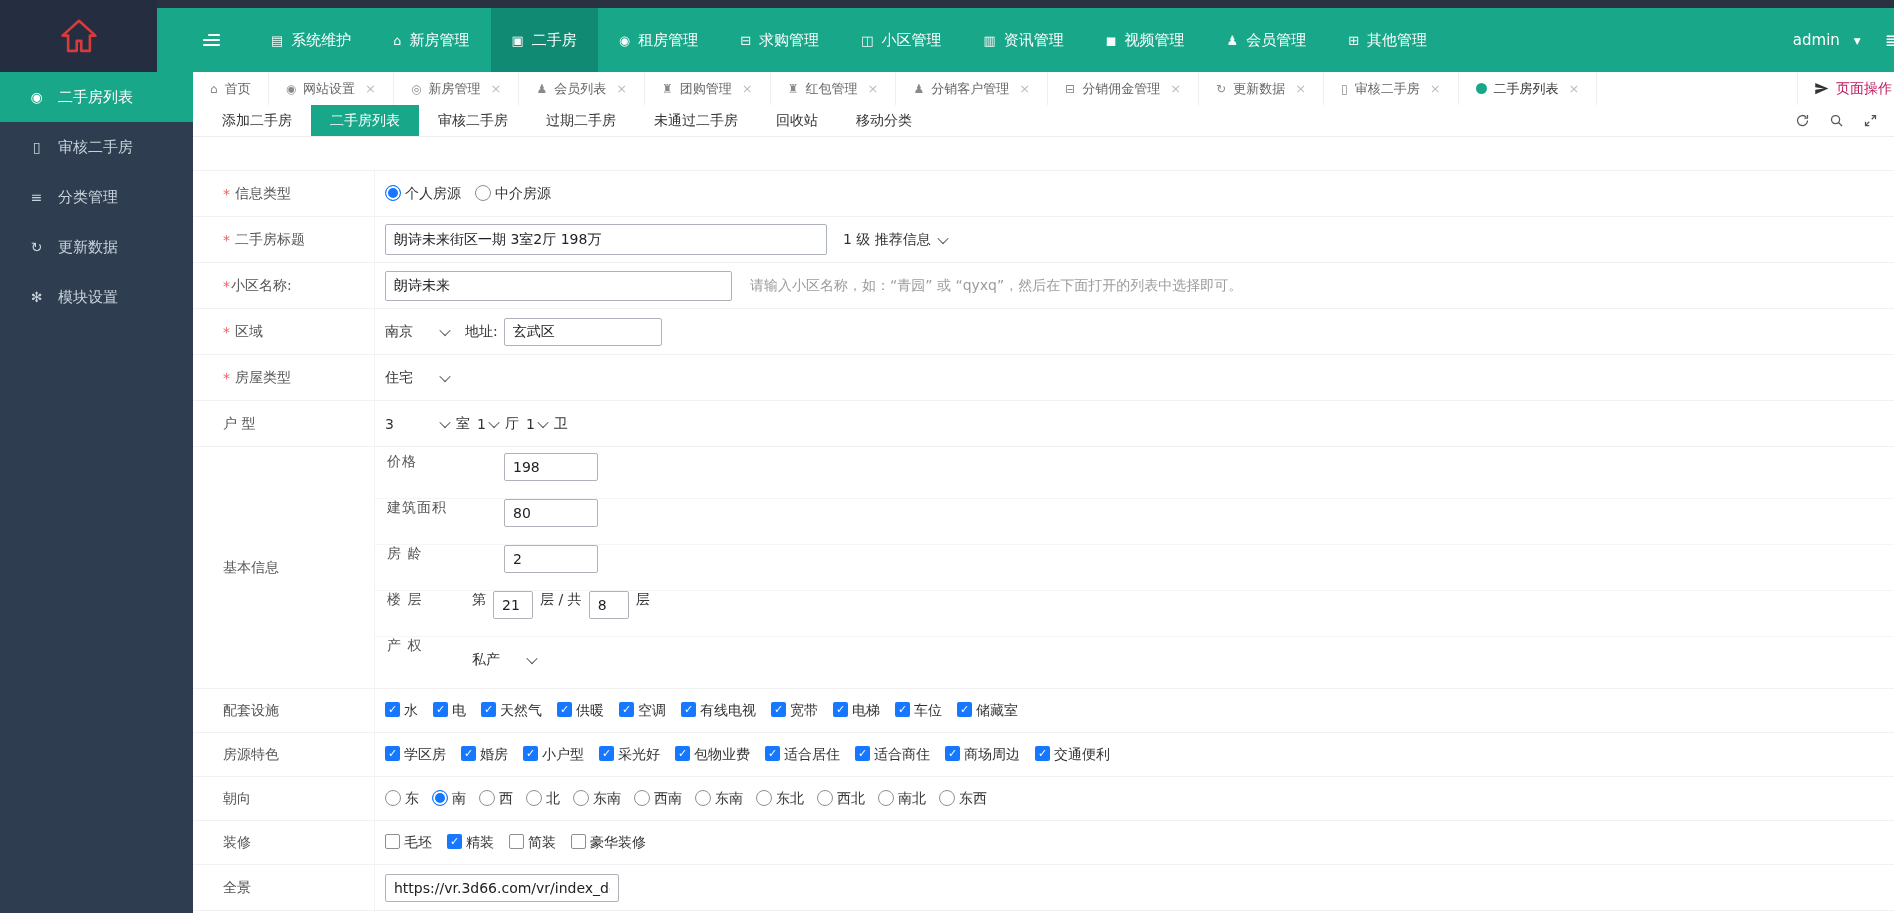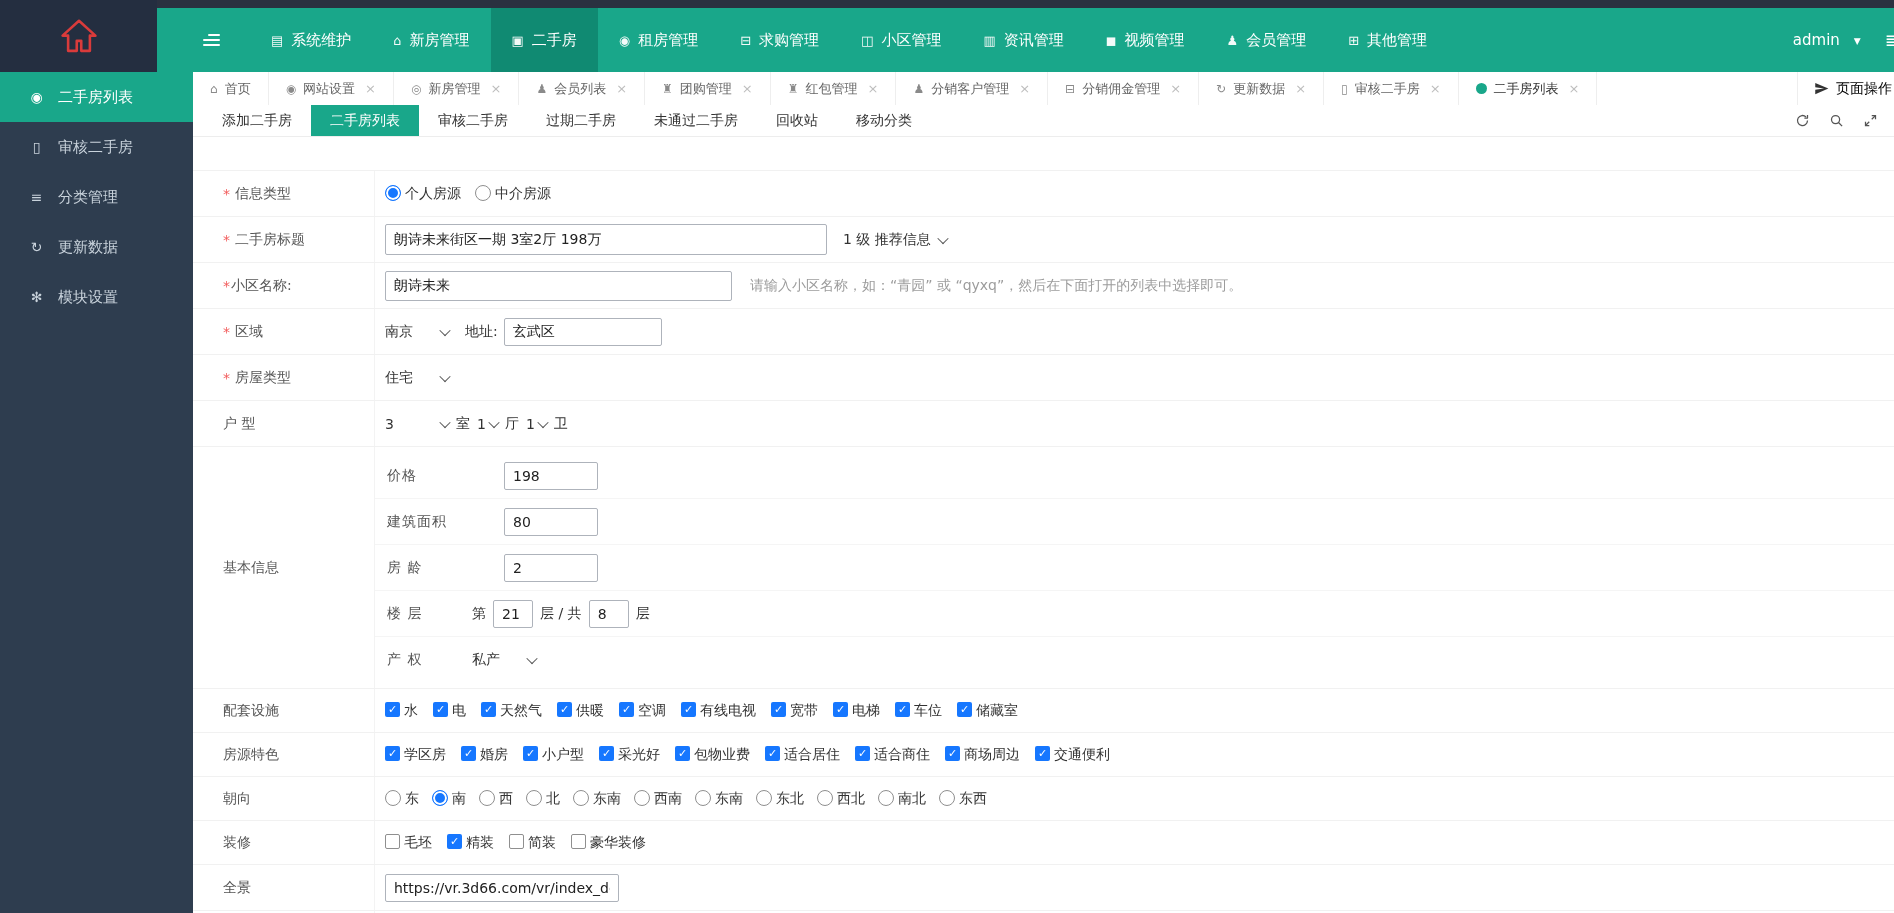--- a/index.html
+++ b/index.html
@@ -26,21 +26,21 @@
   .tabbar{position:absolute;left:193px;top:72px;width:1701px;height:33px;background:#fff;
           border-bottom:1px solid #e7e7e7;display:flex;align-items:stretch;}
   .tabs{display:flex;align-items:stretch;}
   .tab{display:flex;align-items:center;gap:7px;padding:0 17px;border-right:1px solid #eee;
        font-size:13px;color:#666;cursor:pointer;white-space:nowrap;}
   .tab-ic{color:#8a8a8a;font-size:12px;}
   .tab-ic.dot{width:11px;height:11px;border-radius:50%;background:#19a78a;display:inline-block;}
   .tab-x{color:#bdbdbd;font-size:13px;margin-left:3px;}
   .tab.active .tab-lb{color:#333;}
   .page-actions{margin-left:auto;display:flex;align-items:center;gap:7px;border-left:1px solid #eee;
-                padding:0 2px 0 16px;font-size:14px;color:#000000;cursor:pointer;white-space:nowrap;}
+                padding:0 2px 0 16px;font-size:14px;color:#be185d;cursor:pointer;white-space:nowrap;}
   
   .subtabbar{position:absolute;left:193px;top:105px;width:1701px;height:32px;background:#fff;
              border-bottom:1px solid #ededed;display:flex;align-items:stretch;padding-left:10px;box-sizing:border-box;}
   .stabs{display:flex;align-items:stretch;}
   .stab{display:flex;align-items:center;padding:0 19px;font-size:14px;color:#333;cursor:pointer;white-space:nowrap;}
   .stab.active{background:#19a78a;color:#fff;}
   .subtab-tools{margin-left:auto;display:flex;align-items:center;gap:19px;padding-right:16px;}
   .tool{display:flex;align-items:center;cursor:pointer;}
   
   .sidebar{position:absolute;left:0;top:72px;bottom:0;width:193px;background:#2e3d4f;}
@@ -53,21 +53,21 @@
   .form{margin-top:33px;}
   .frow{display:flex;align-items:center;border-top:1px solid #f1f1f1;height:45px;}
   .frow.h43{height:43px;}
   .frow.basic{height:auto;align-items:stretch;}
   .frow.tail{height:18px;}
   .flabel{width:182px;flex:none;box-sizing:border-box;padding-left:30px;align-self:stretch;
           display:flex;align-items:center;font-size:14px;color:#555;border-right:1px solid #f3f3f3;}
   .req{color:#f25c5c;margin-right:5px;}
   .fval{flex:1;display:flex;align-items:center;padding-left:10px;min-width:0;}
   .fval.col{flex-direction:column;align-items:stretch;padding:6px 0;}
-  .subrow{display:flex;align-items:center;height:45px;padding-left:12px;}
+  .subrow{display:flex;height:45px;padding-left:12px;}
   .subrow + .subrow{border-top:1px solid #f5f5f5;}
   .sublabel{width:85px;font-size:14px;color:#555;letter-spacing:1px;}
   .inp{height:26px;border:1px solid #aeb3bb;border-radius:2px;padding:0 8px;font-size:14px;color:#222;
        font-family:"DejaVu Sans","Liberation Sans",sans-serif;background:#fff;box-sizing:content-box;}
   .w-title{width:424px;height:29px;}
   .w-comm{width:329px;height:28px;}
   .w-addr{width:140px;}
   .w-num{width:76px;margin-left:32px;}
   .w-tiny{width:22px;}
   .w-vr{width:216px;}

